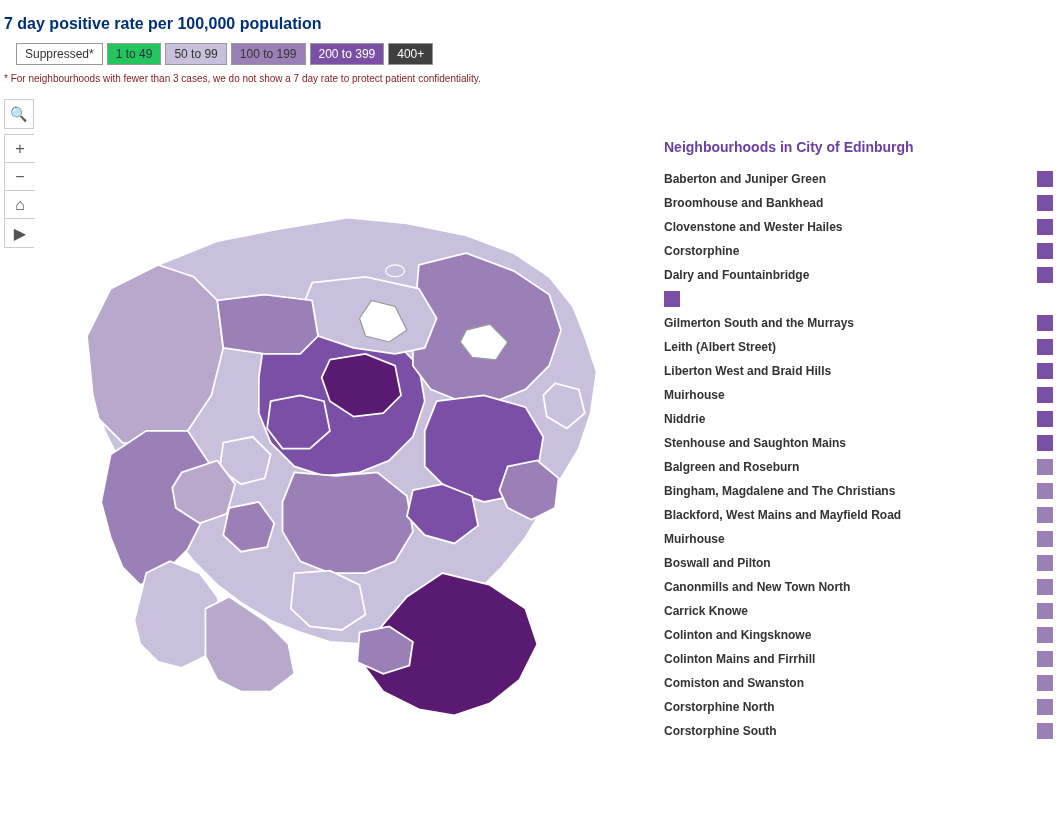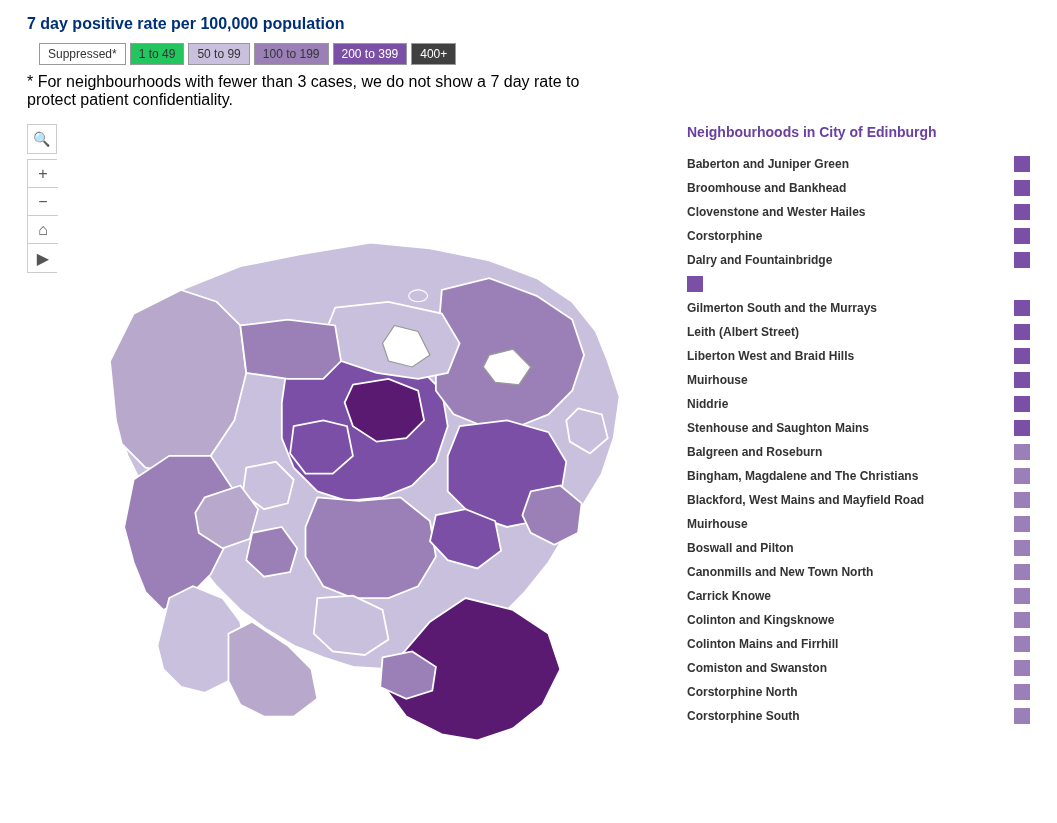--- a/index.html
+++ b/index.html
@@ -8,21 +8,21 @@
       font-size: 13px;
       color: #333;
       background: #fff;
       width: 1057px;
       min-height: 823px;
     }
 
     .page-container {
       display: flex;
       flex-direction: column;
-      padding: 15px 27px;
+      padding: 15px 4px;
     }
 
     .title {
       color: #003078;
       font-size: 16px;
       font-weight: bold;
       margin-bottom: 10px;
     }
 
     .legend-row {
@@ -45,22 +45,22 @@
     }
 
     .legend-item.suppressed { background: #fff; color: #333; }
     .legend-item.range1 { background: #22c55e; color: #333; text-align: center; }
     .legend-item.range2 { background: #c8c0dc; color: #333; text-align: center; }
     .legend-item.range3 { background: #9b80b8; color: #333; }
     .legend-item.range4 { background: #7b4fa6; color: #fff; }
     .legend-item.range5 { background: #404040; color: #fff; }
 
     .footnote {
-      font-size: 16px;
-      color: #000000;
+      font-size: 10px;
+      color: #7f1d1d;
       margin-bottom: 15px;
       max-width: 600px;
     }
 
     .main-content {
       display: flex;
       gap: 20px;
     }
 
     .map-section {
@@ -120,20 +120,21 @@
       flex-direction: column;
       gap: 5px;
       z-index: 10;
     }
 
     .sidebar {
       flex: 1;
       overflow-y: auto;
       max-height: 750px;
       position: relative;
+      margin-top: 40px;
     }
 
     .sidebar-title {
       color: #6b3fa0;
       font-size: 14px;
       font-weight: bold;
       margin-bottom: 12px;
     }
 
     .neighbourhood-list {

